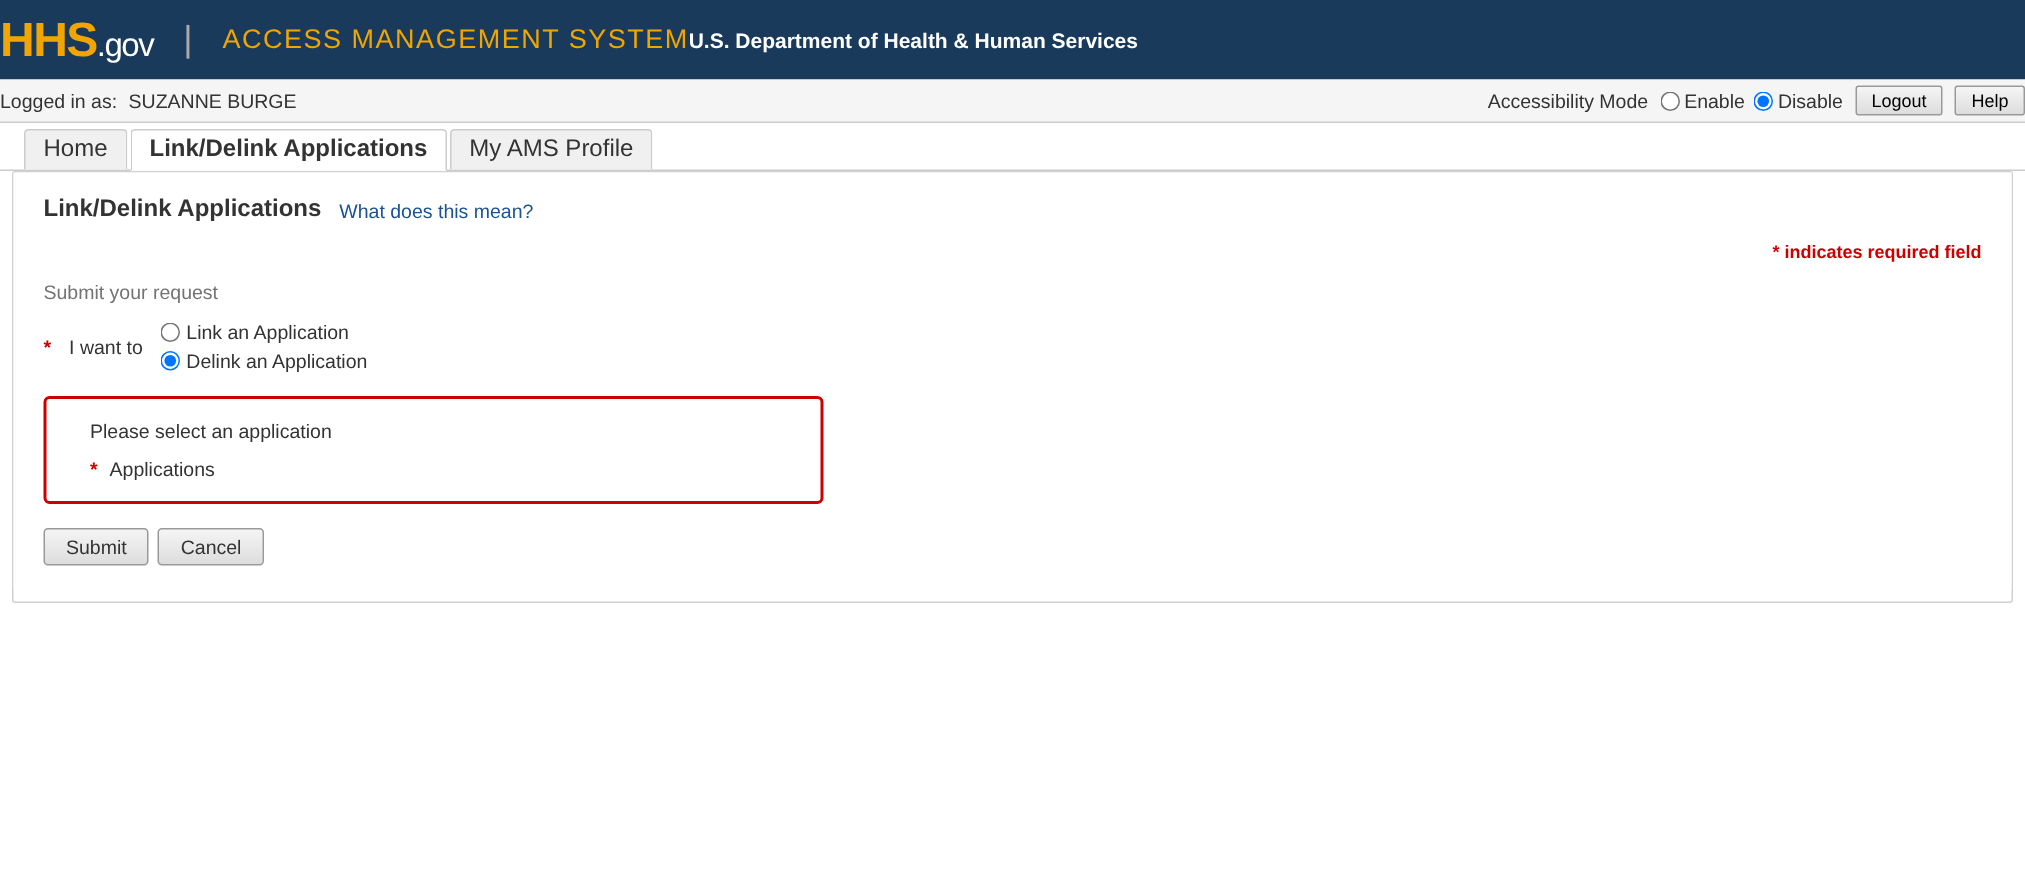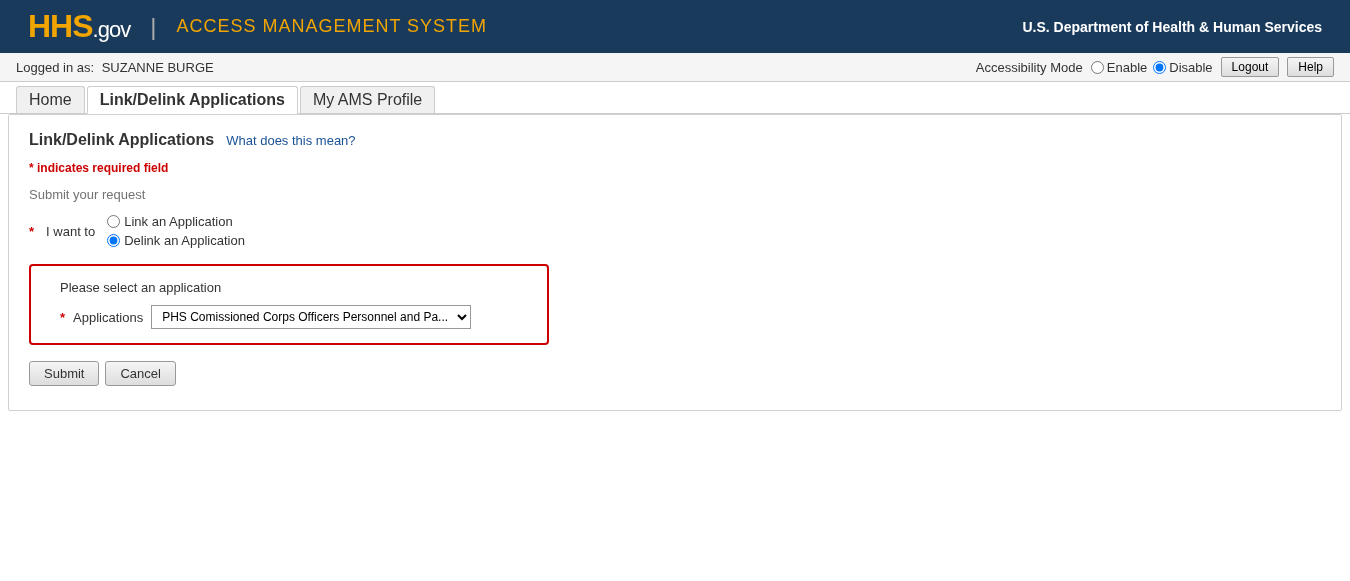--- a/index.html
+++ b/index.html
@@ -3,22 +3,21 @@
   <meta charset="utf-8">
   <style>
     * { box-sizing: border-box; margin: 0; padding: 0; }
     body { font-family: Arial, sans-serif; font-size: 13px; background: #fff; color: #333; }
 
     
     .header {
       background: #1a3a5c;
       display: flex;
       align-items: center;
-      justify-content: space-between;
-      padding: 8px 28px;
+      padding: 8px 0;
       min-height: 52px;
     }
     .header-left {
       display: flex;
       align-items: center;
       gap: 12px;
     }
     .hhs-logo {
       font-size: 32px;
       font-weight: bold;
@@ -48,21 +47,21 @@
       font-weight: bold;
     }
 
     
     .subheader {
       background: #f5f5f5;
       border-bottom: 1px solid #ccc;
       display: flex;
       align-items: center;
       justify-content: space-between;
-      padding: 4px 16px;
+      padding: 4px 0;
     }
     .logged-in-text {
       font-size: 13px;
       color: #333;
     }
     .accessibility-bar {
       display: flex;
       align-items: center;
       gap: 8px;
       font-size: 13px;
@@ -135,20 +134,21 @@
       color: #1a5294;
       font-weight: normal;
       text-decoration: none;
     }
 
     .required-note {
       color: #c00;
       font-size: 12px;
       font-weight: bold;
       margin-bottom: 12px;
+      text-align: right;
     }
 
     .submit-label {
       font-size: 13px;
       color: #737373;
       margin-bottom: 12px;
     }
 
     .form-row {
       display: flex;
@@ -310,23 +310,20 @@
           <span>Delink an Application</span>
         </label>
       </div>
     </div>
 
     <div class="app-select-box">
       <div class="app-select-title">Please select an application</div>
       <div class="app-select-row">
         <span class="required-star">*</span>
         <span class="app-select-label">Applications</span>
-        <select class="app-select-dropdown">
-          <option>PHS Comissioned Corps Officers Personnel and Pa...</option>
-        </select>
       </div>
     </div>
 
     <div class="action-buttons">
       <button class="btn-submit">Submit</button>
       <button class="btn-cancel">Cancel</button>
     </div>
 
   </div>
 </div>

